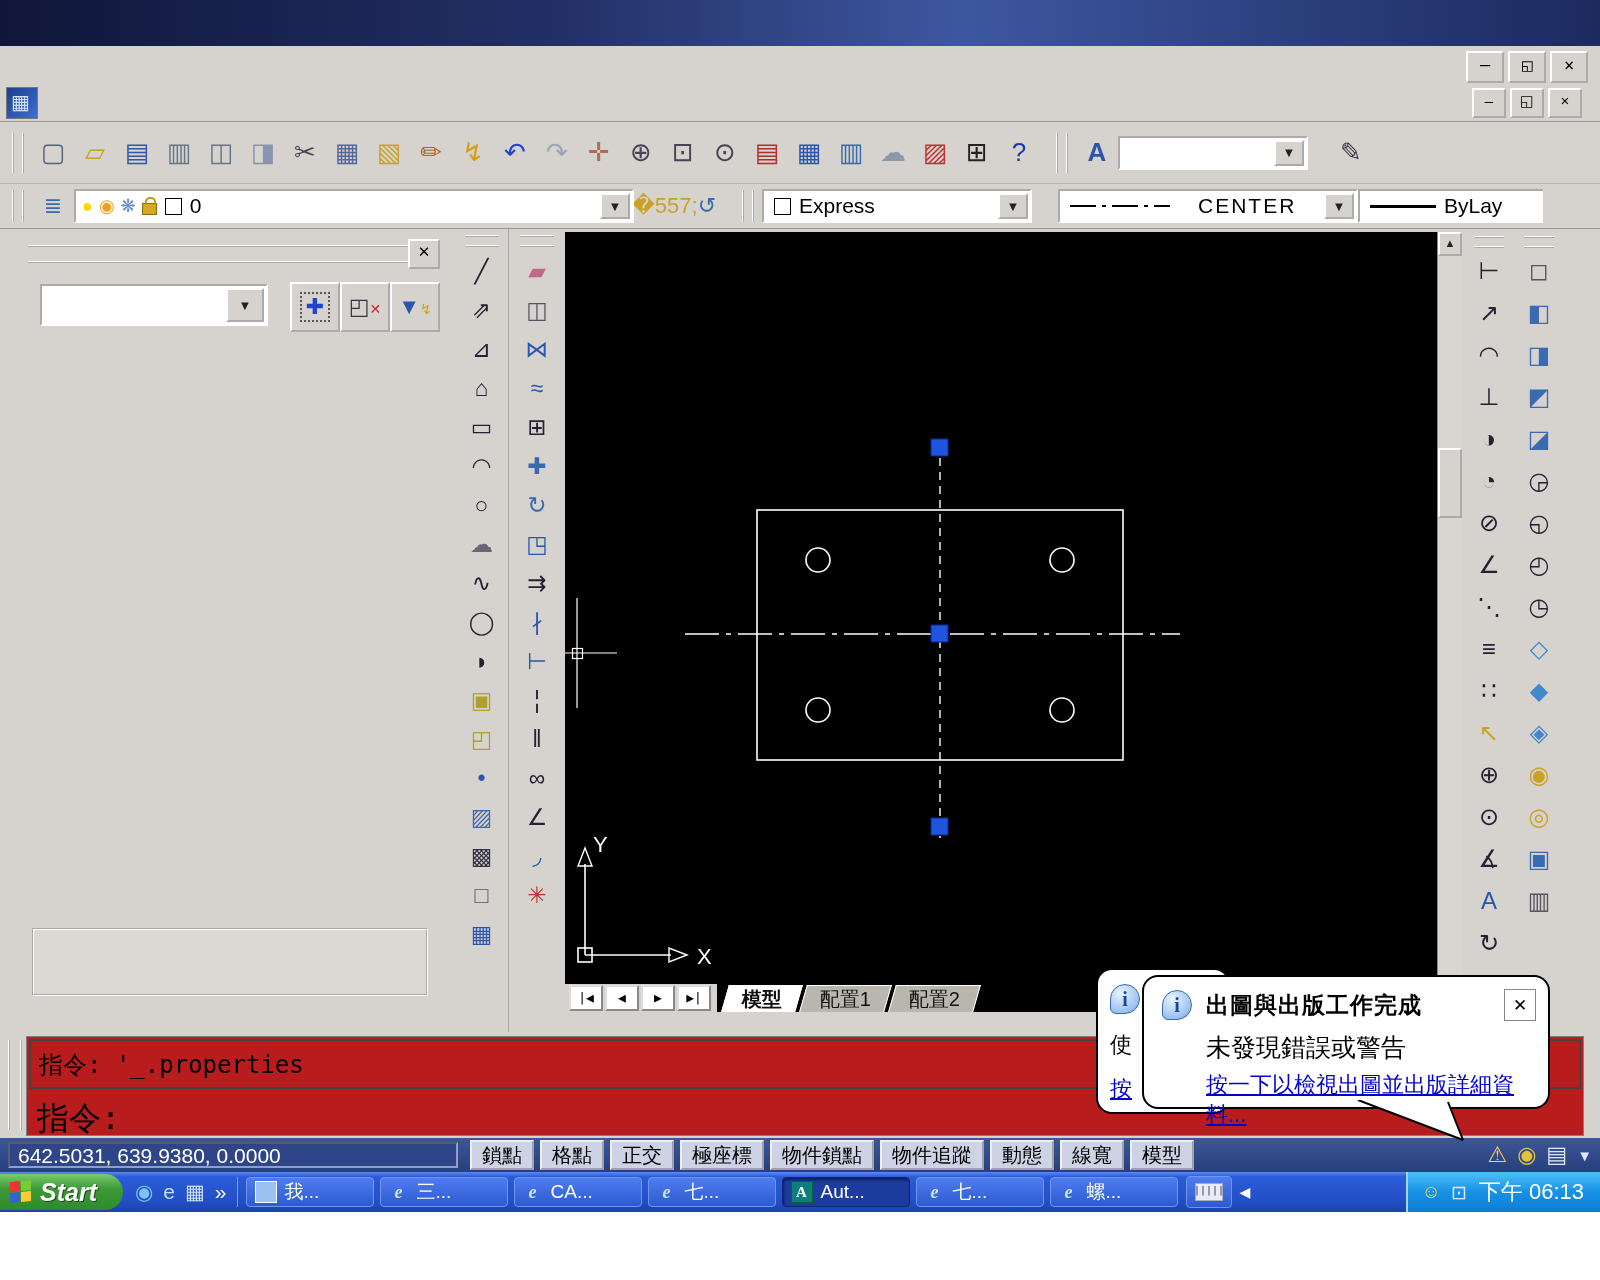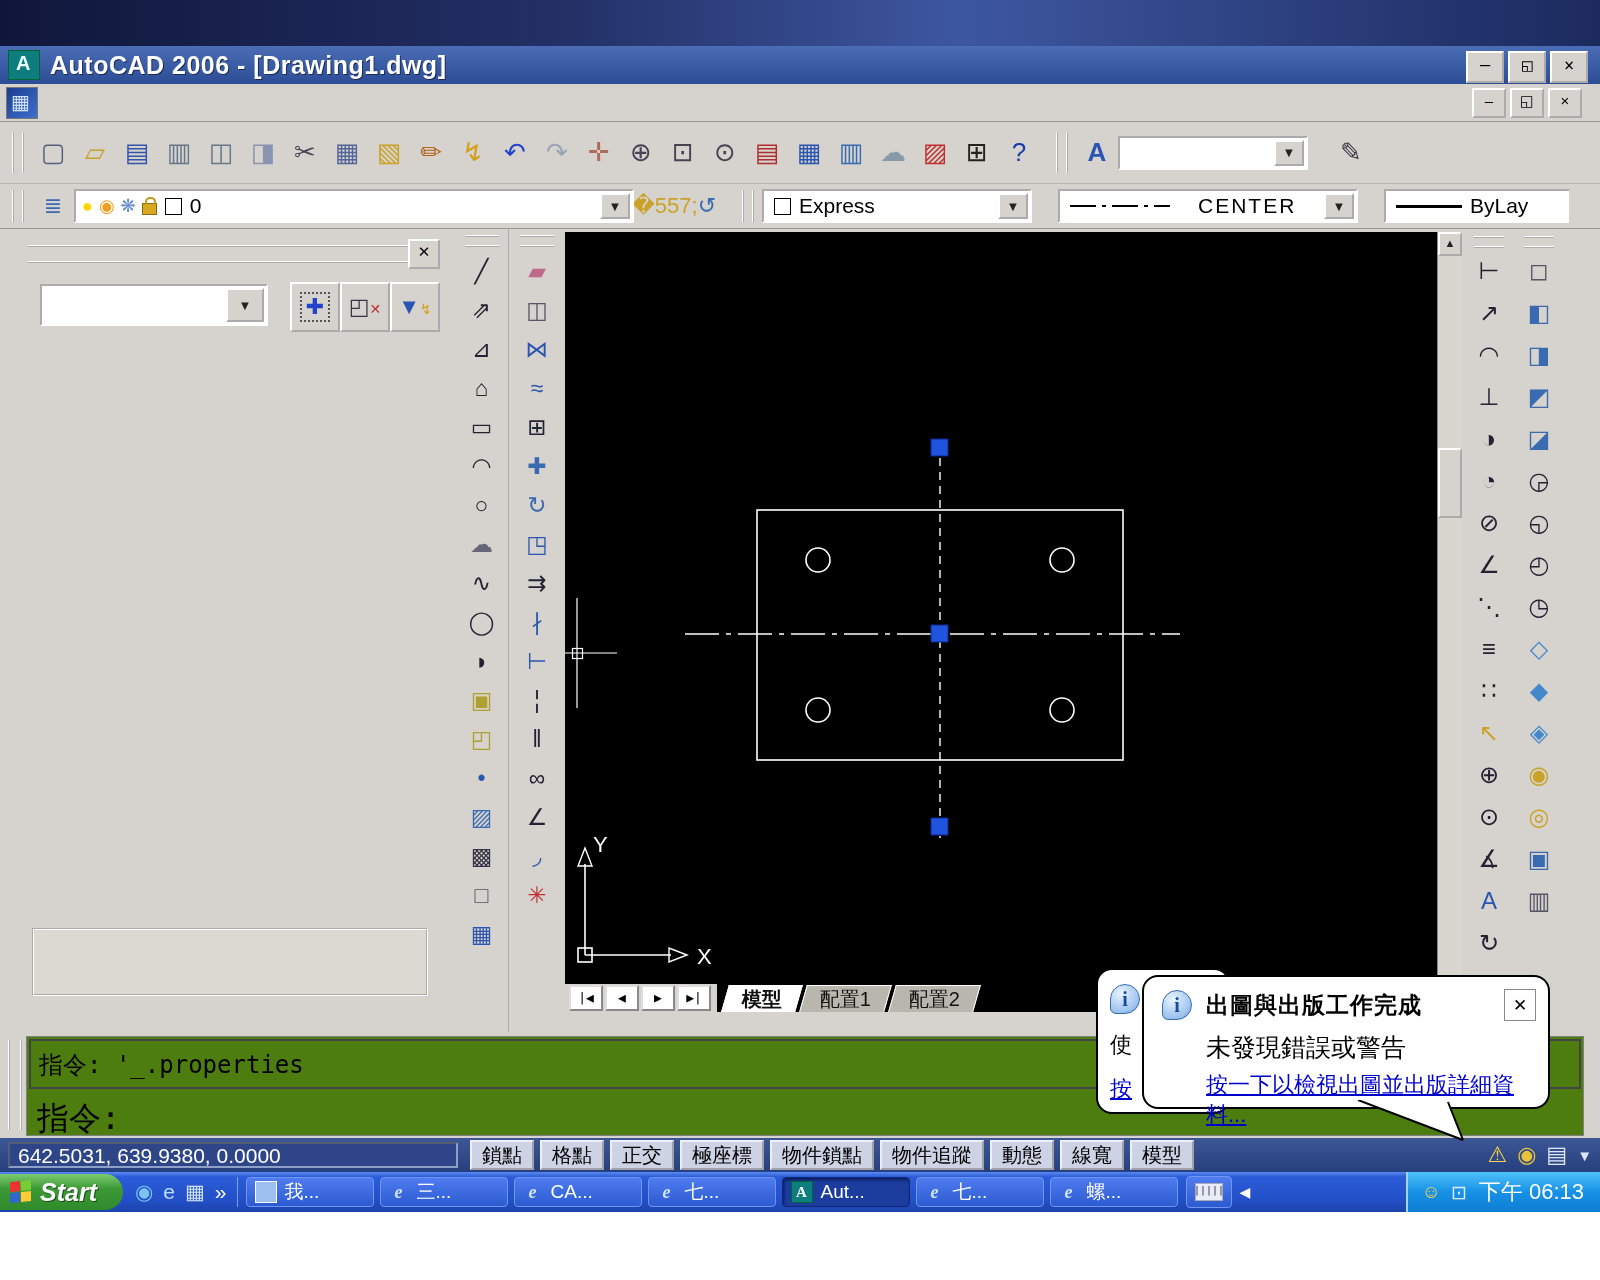--- a/index.html
+++ b/index.html
@@ -77,21 +77,21 @@
         font-size:13px;line-height:21px;color:#000;font-family:"DejaVu Sans Mono",monospace}
   .tnavwrap{background:#d6d3ce;display:flex;gap:2px;padding:1px 6px 1px 4px}
   .tabs{display:flex;margin-left:8px}
   .tab{height:26px;padding:0 16px;background:#b9b6ae;border:1px solid #fff;border-bottom:none;transform:skewX(-16deg);
        display:flex;align-items:center;margin-right:4px}
   .tab>span{transform:skewX(16deg);font-size:20px;color:#111;white-space:nowrap}
   .tab.active{background:#fff;font-weight:bold}
   
   .cmd{position:absolute;left:0;top:1032px;width:1600px;height:106px;background:#d6d3ce}
   .cmd-grip{position:absolute;left:8px;top:8px;width:10px;height:90px;border-left:2px ridge #fff;border-right:2px ridge #fff}
-  .cmd-box{position:absolute;left:26px;top:4px;width:1556px;height:98px;background:#4d7c0f;border:1px solid #808080}
+  .cmd-box{position:absolute;left:26px;top:4px;width:1556px;height:98px;background:#b91c1c;border:1px solid #808080}
   .cmd-hist{position:absolute;left:2px;top:2px;right:2px;height:50px;border:2px solid #444;box-sizing:border-box;
             font-family:"DejaVu Sans Mono","Liberation Mono",monospace;font-size:24px;color:#000;padding:8px 0 0 8px}
   .cmd-line{position:absolute;left:4px;top:60px;font-family:"DejaVu Sans Mono","Liberation Mono",monospace;font-size:32px;color:#000;padding-left:6px}
   
   .status{position:absolute;left:0;top:1138px;width:1600px;height:34px;
           background:linear-gradient(180deg,#3d5796,#26407e);display:flex;align-items:center;box-sizing:border-box;padding:0 8px}
   .coords{width:450px;height:26px;border:2px inset #8fa0c8;background:#2e4687;color:#fff;font-size:21px;
           padding:0 8px;line-height:24px;box-sizing:border-box;white-space:nowrap}
   .toggles{display:flex;gap:6px;margin-left:12px}
   .toggle{height:26px;padding:0 10px;background:#cdd2e4;border:2px outset #eef;font-size:20px;color:#000;
@@ -147,24 +147,20 @@
   .bb-col .t1{font-size:22px;color:#000;margin-top:16px}
   .bb-col .t2{font-size:22px;margin-top:14px;text-decoration:underline}
   .tailsvg{position:absolute;left:1330px;top:1100px;z-index:51}
 </style>
 </head>
 <body>
 
 <div class="app">
 
   <div class="topstrip"></div>
-  <div class="titlebar">
-    <div class="appicon"></div>
-    <span class="title-text">AutoCAD 2006 - [Drawing1.dwg]</span>
-  </div>
   <div class="winbtns" style="top:51px">
     <div class="wbtn">–</div>
     <div class="wbtn">◱</div>
     <div class="wbtn">×</div>
   </div>
 
   <div class="menubar">
     <div class="menuicon"></div>
     <div class="mdibtns">
       <div class="mdibtn">–</div>
@@ -229,21 +225,21 @@
     <div class="combo" style="width:270px">
       <span class="mini-sq" style="margin-left:10px"></span>
       <span class="combo-label">Express</span>
       <span class="dd">▼</span>
     </div>
     <div class="combo" style="width:300px;margin-left:26px">
       <span class="ltpattern"></span>
       <span class="combo-label" style="margin-left:28px;letter-spacing:2px">CENTER</span>
       <span class="dd">▼</span>
     </div>
-    <div class="combo" style="width:185px;margin-left:26px;border-right:none">
+    <div class="combo" style="width:185px;border-right:none">
       <span class="lwpattern"></span>
       <span class="combo-label">ByLay</span>
     </div>
   </div>
 
   <div class="palette">
     <div class="pal-grab"></div>
     <div class="pal-close">✕</div>
     <div class="pal-combo">
       <div class="combo">

